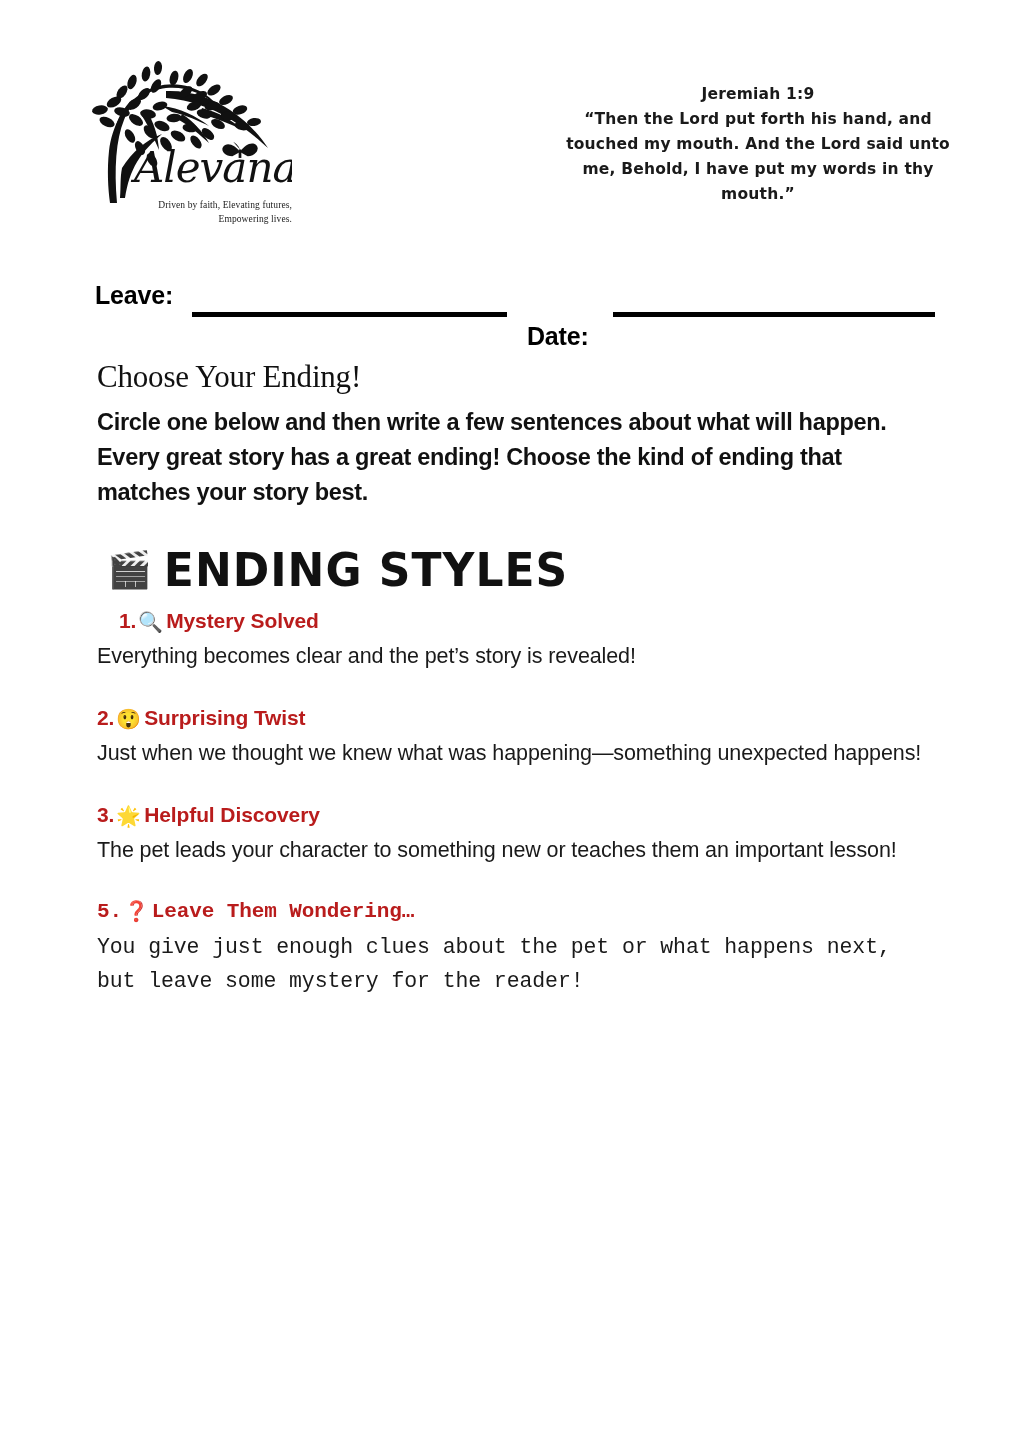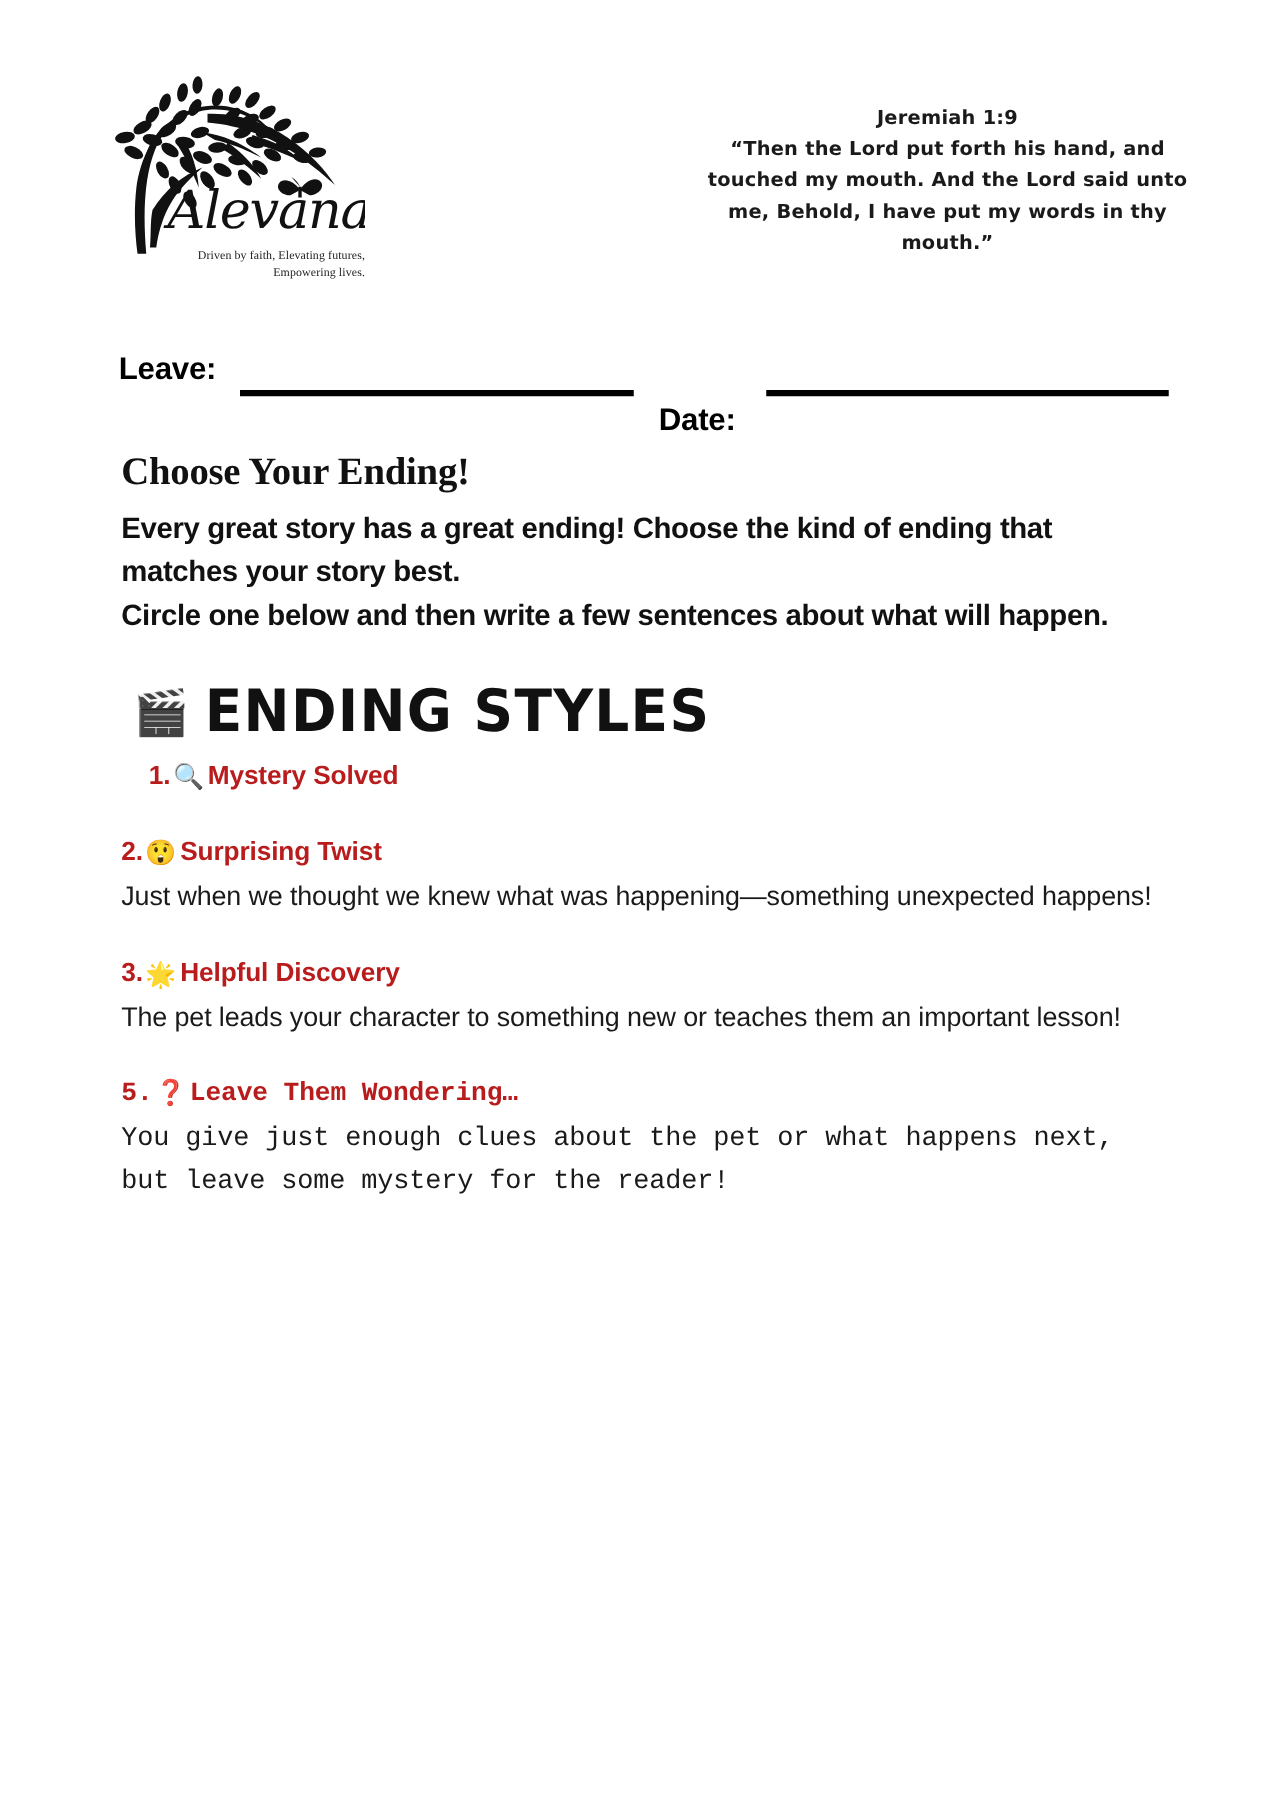--- a/index.html
+++ b/index.html
@@ -98,21 +98,21 @@
   
   .content {
     position: absolute;
     left: 97px;
     top: 358px;
     width: 830px;
   }
 
   .page-title {
     font-family: "Liberation Serif", serif;
-    font-weight: bold;
+    font-weight: normal;
     font-size: 31px;
     line-height: 38px;
     letter-spacing: -0.2px;
     margin: 0 0 9px 0;
     color: #111;
   }
 
   .intro {
     font-size: 23.5px;
     line-height: 35px;
@@ -265,35 +265,36 @@
   <span class="nd-rule nd-name-rule"></span>
   <span class="nd-label nd-date-label">Date:</span>
   <span class="nd-rule nd-date-rule"></span>
 </div>
 
 <div class="content">
 
   <h1 class="page-title">Choose Your Ending!</h1>
 
   <div class="intro">
+    <p>Circle one below and then write a few sentences about what will happen.</p>
     <p>Every great story has a great ending! Choose the kind of ending that matches your story best.</p>
-    <p>Circle one below and then write a few sentences about what will happen.</p>
   </div>
 
   <div class="styles-heading">
     <span class="clapper">🎬</span>
     <span class="styles-label">ENDING STYLES</span>
   </div>
 
   <ul class="ending-list">
 
     <li class="ending-item item-indent-first">
       <span class="ending-title">
         <span>1.</span><span class="em">🔍</span><span>Mystery Solved</span>
       </span>
+      <p class="ending-desc">Everything becomes clear and the pet’s story is revealed!</p>
     </li>
 
     <li class="ending-item">
       <span class="ending-title">
         <span>2.</span><span class="em">😲</span><span>Surprising Twist</span>
       </span>
       <p class="ending-desc"> Just when we thought we knew what was happening—something unexpected happens!</p>
     </li>
 
     <li class="ending-item">

